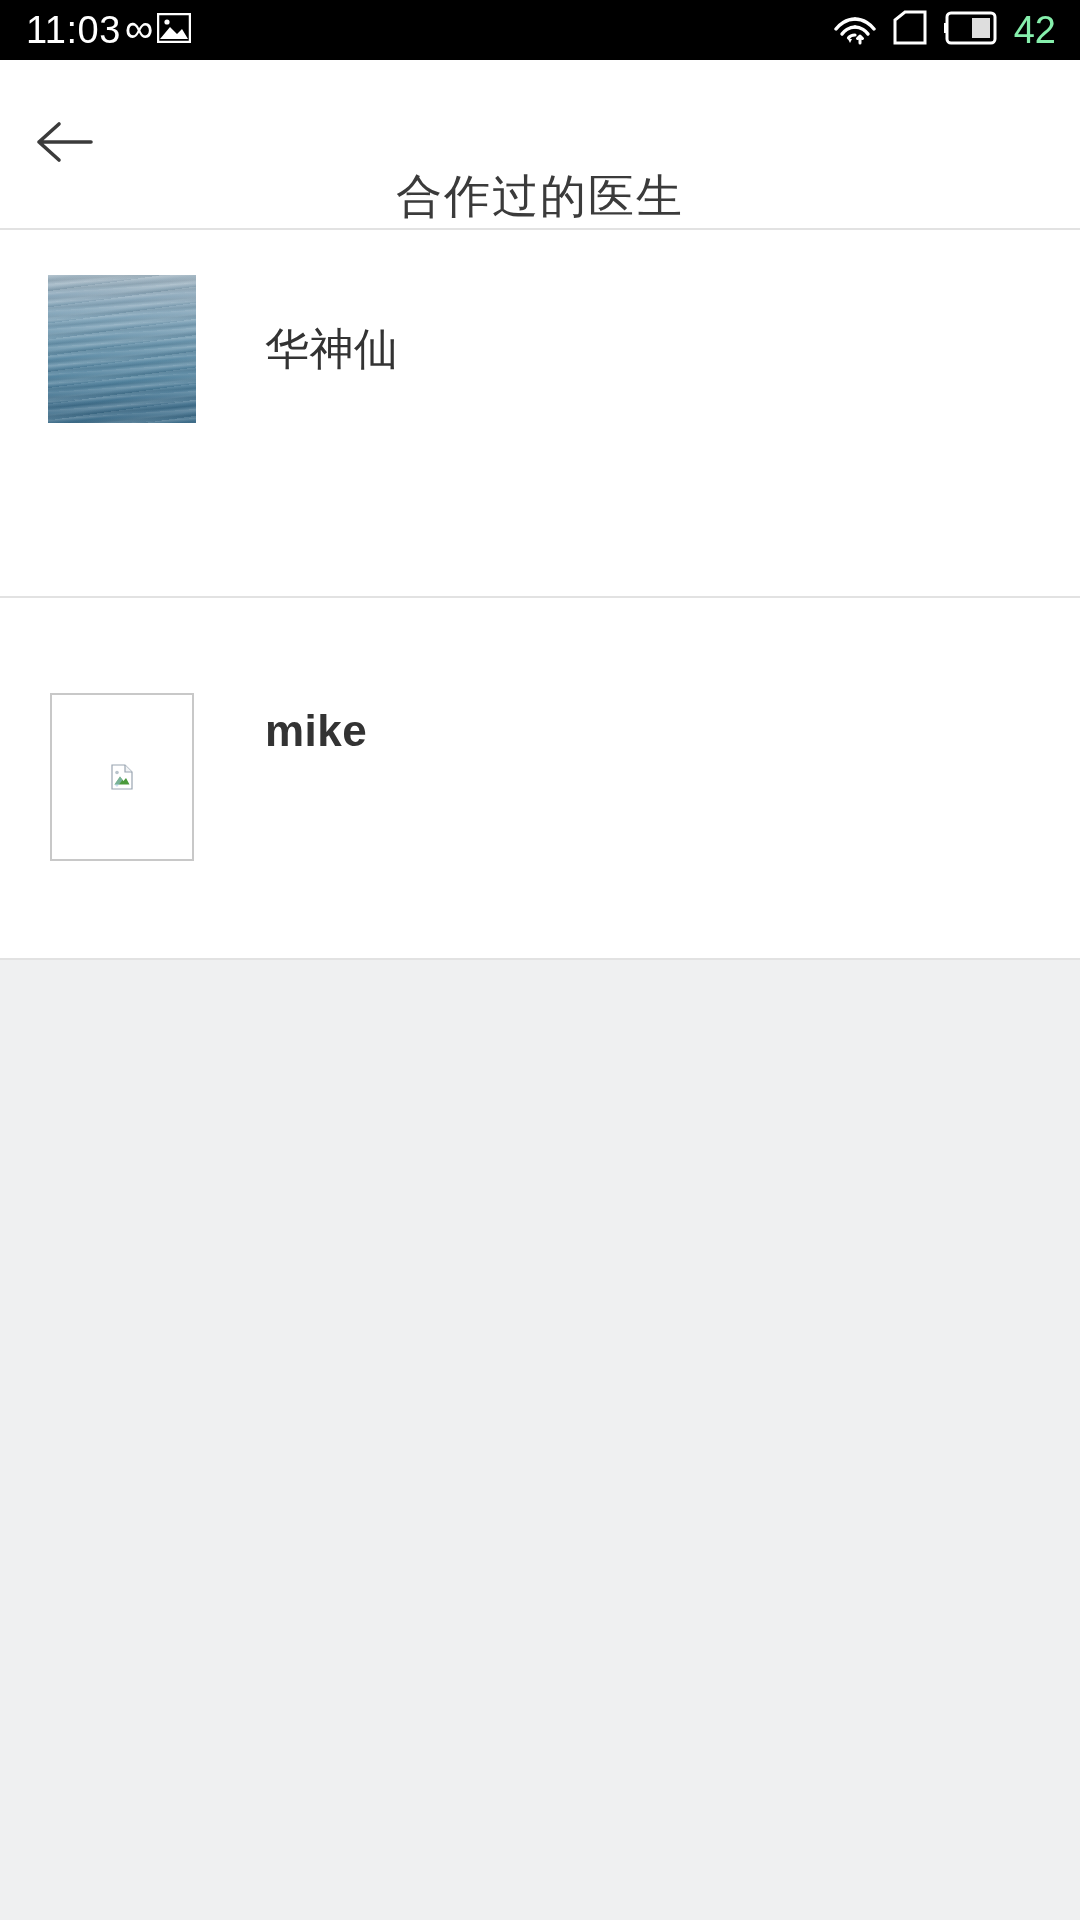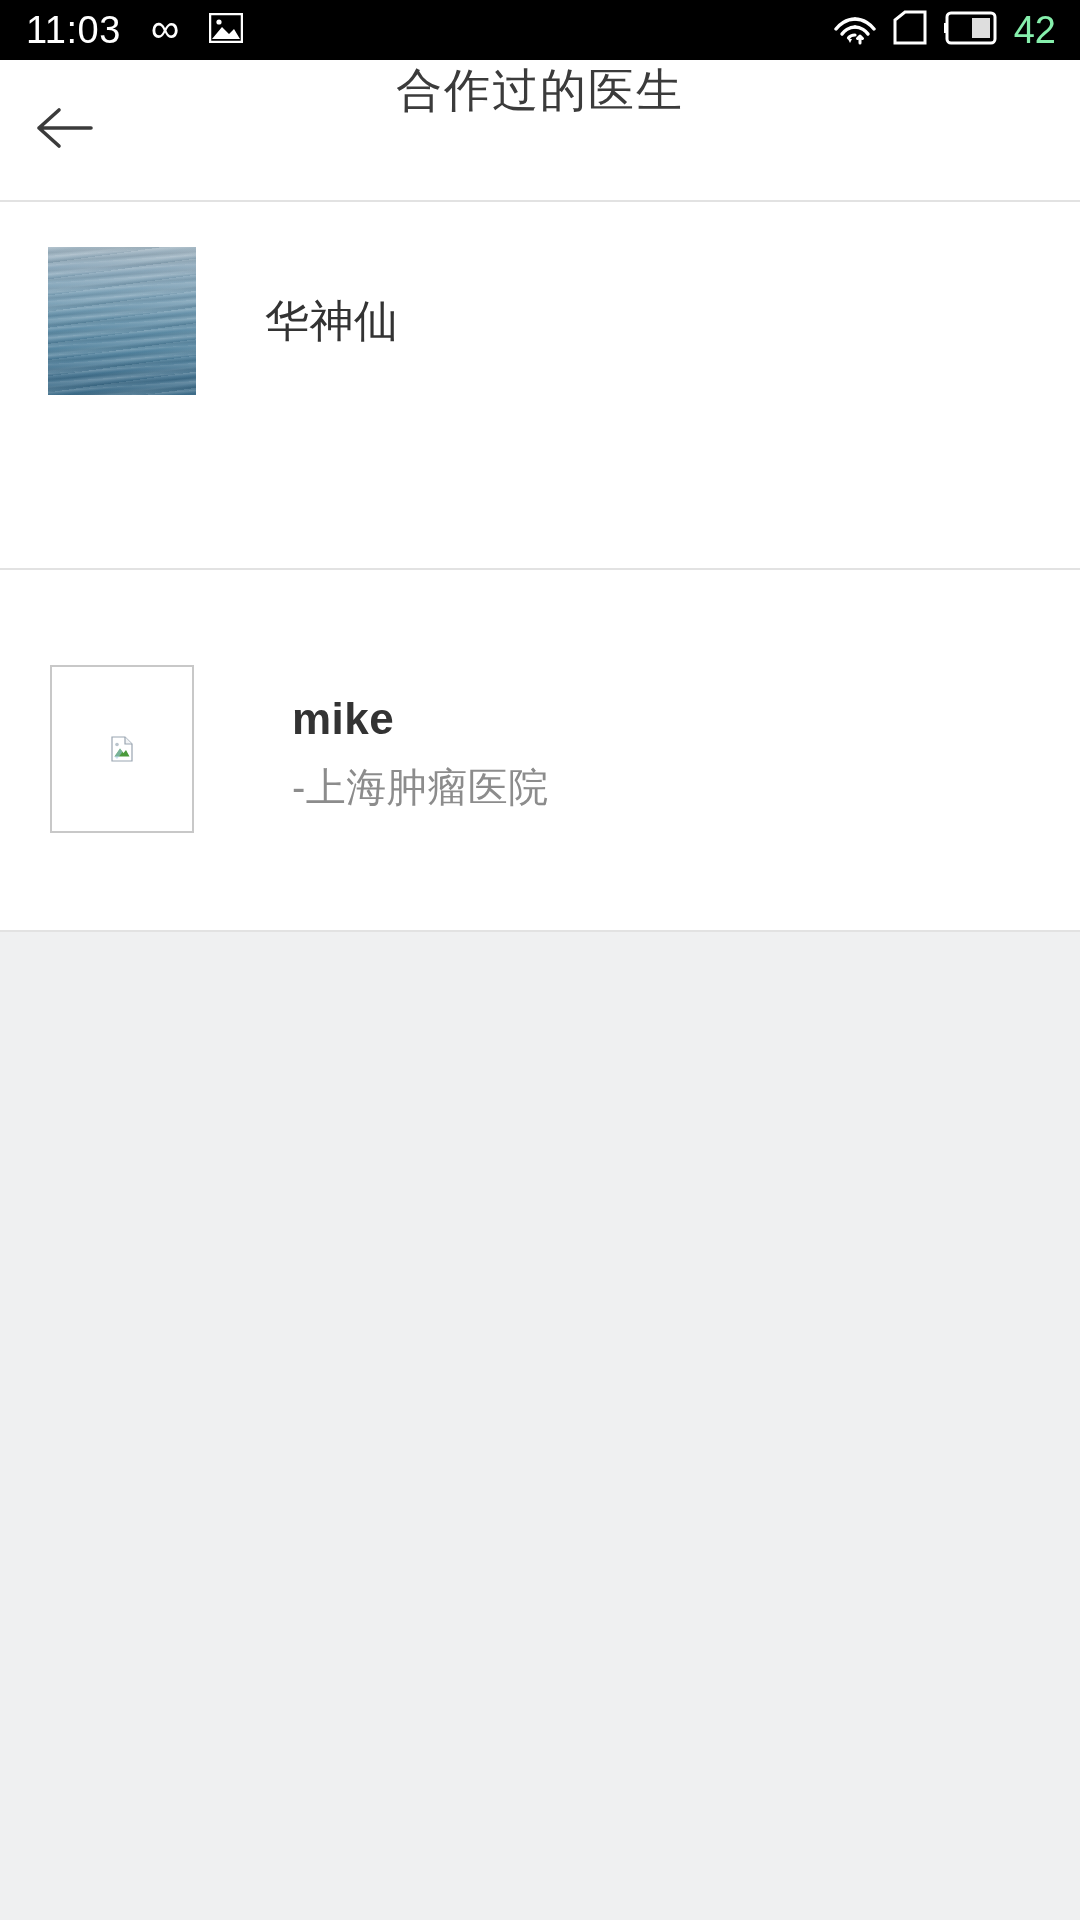--- a/index.html
+++ b/index.html
@@ -21,21 +21,21 @@
     background: #000000;
     display: flex;
     align-items: center;
     justify-content: space-between;
     padding: 0 24px 0 26px;
     box-sizing: border-box;
   }
   .status-left {
     display: flex;
     align-items: center;
-    gap: 30px;
+    gap: 4px;
   }
   .status-time {
     color: #ffffff;
     font-size: 38px;
     letter-spacing: 0.5px;
     line-height: 1;
     font-weight: 400;
   }
   .status-right {
     display: flex;
@@ -51,25 +51,25 @@
   .icon-infinity {
     color: #ffffff;
     font-size: 40px;
     line-height: 1;
     display: block;
     margin-top: -4px;
   }
 
   
   .header {
-    height: 140px;
+    height: 168px;
     background: #ffffff;
     position: relative;
     display: flex;
-    align-items: flex-start;
+    align-items: flex-end;
   }
   .back-btn {
     position: absolute;
     left: 26px;
     top: 50%;
     transform: translateY(-50%);
     width: 76px;
     height: 76px;
     display: flex;
     align-items: center;
@@ -158,21 +158,21 @@
     width: 22px;
     height: 26px;
     display: block;
   }
 
   .item-text {
     position: absolute;
     left: 265px;
   }
   .item-1 .item-text { top: 95px; }
-  .item-2 .item-text { top: 125px; margin-left: 27px; }
+  .item-2 .item-text { top: 109px; }
 
   .item-name {
     font-size: 44px;
     color: #333333;
     font-weight: 700;
     line-height: 1.1;
     letter-spacing: 0.5px;
   }
   .item-name-cn {
     font-weight: 500;
@@ -271,21 +271,20 @@
             <path d="M1 1 L14 1 L21 8 L21 25 L1 25 Z" fill="#ffffff" stroke="#9aa5b1" stroke-width="1.2"></path>
             <path d="M14 1 L14 8 L21 8" fill="#f2f4f6" stroke="#9aa5b1" stroke-width="1.2"></path>
             <path d="M3.5 20.5 L9 12.5 L12.5 17 L15 14 L18.5 20.5 Z" fill="#4a9a3a"></path>
             <circle cx="6" cy="8.5" r="1.8" fill="#b9c4cc"></circle>
             <path d="M3.5 20.5 L9 12.5 L11.5 16 L6 23 Z" fill="#9ec7e8" opacity="0.55"></path>
           </svg>
         </span>
       </div>
       <div class="item-text">
         <div class="item-name">mike</div>
-        <div class="item-sub">-上海肿瘤医院</div>
       </div>
     </div>
 
   </div>
   <div class="divider"></div>
 
   <div class="filler"></div>
 </div>
 
 </body></html>

